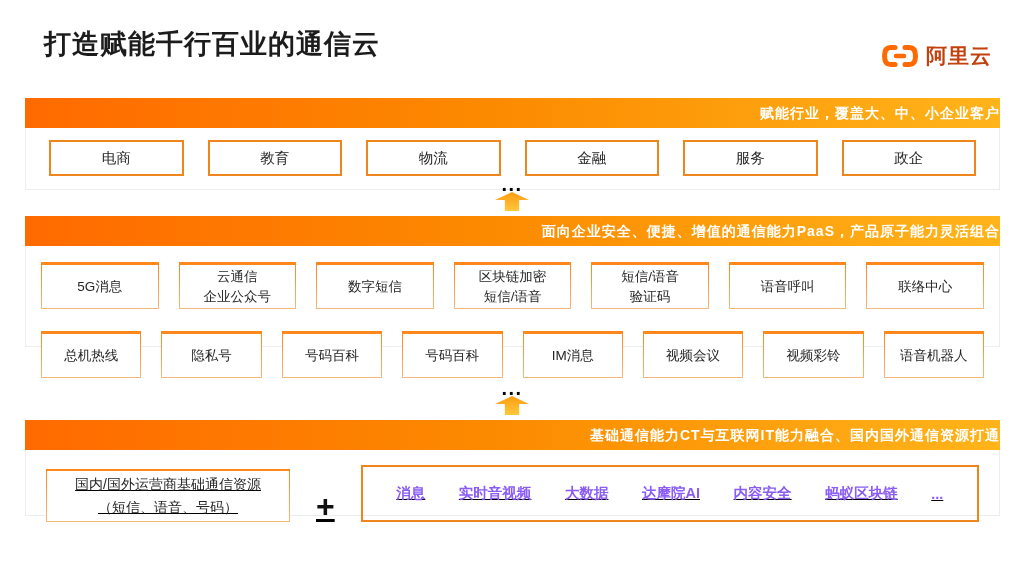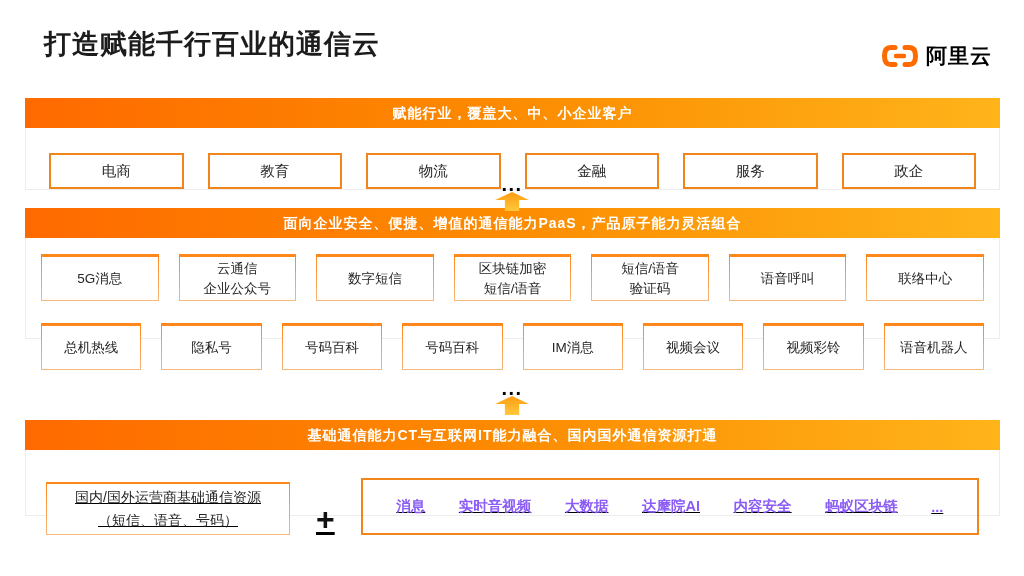--- a/index.html
+++ b/index.html
@@ -6,33 +6,33 @@
   .slide{
     position:relative;width:1024px;height:576px;background:#ffffff;overflow:hidden;
     font-family:"Liberation Sans","DejaVu Sans",sans-serif;
   }
   
   .page-title{
     position:absolute;left:28px;top:26px;font-size:27px;font-weight:900;
     color:#1c1c1c;letter-spacing:1px;margin-left:16px;
   }
   .logo{position:absolute;right:32px;top:42px;display:flex;align-items:center;gap:7px;}
-  .logo-text{font-size:21px;font-weight:700;color:#000000;letter-spacing:1px;}
+  .logo-text{font-size:21px;font-weight:700;color:#c2410c;letter-spacing:1px;}
   
   .section{
     position:absolute;left:25px;width:975px;background:#fff;
     border:1px solid #ededed;box-sizing:border-box;
   }
   .banner{
-    height:30px;line-height:30px;margin:-1px -1px 13px -1px;text-align:center;
+    height:30px;line-height:30px;margin:-1px -1px 0 -1px;text-align:right;
     color:#fff;font-size:14px;font-weight:700;letter-spacing:1px;
     background:linear-gradient(90deg,#FF6A00 0%,#FC8A00 48%,#FFB41A 100%);
   }
   .sec-industries{top:98px;height:92px;}
-  .sec-paas{top:208px;height:131px;}
+  .sec-paas{top:216px;height:131px;}
   .sec-foundation{top:420px;height:96px;}
 
   .industry-row{display:flex;gap:24px;padding:12px 23px 14px;}
   .box{
     box-sizing:border-box;background:#fff;color:#262626;
     display:flex;align-items:center;justify-content:center;text-align:center;
   }
   .box-s1{flex:1;height:36px;border:2px solid #F0861B;font-size:14.5px;}
 
   .paas-row{display:flex;gap:20px;padding:0 15px;}

